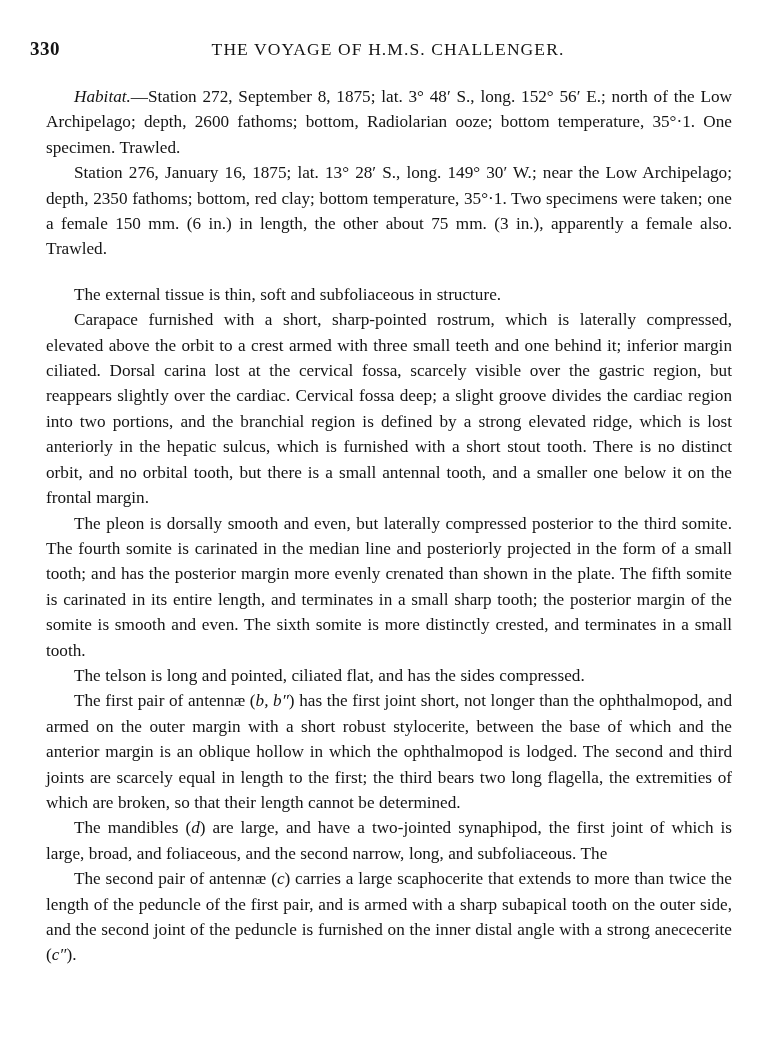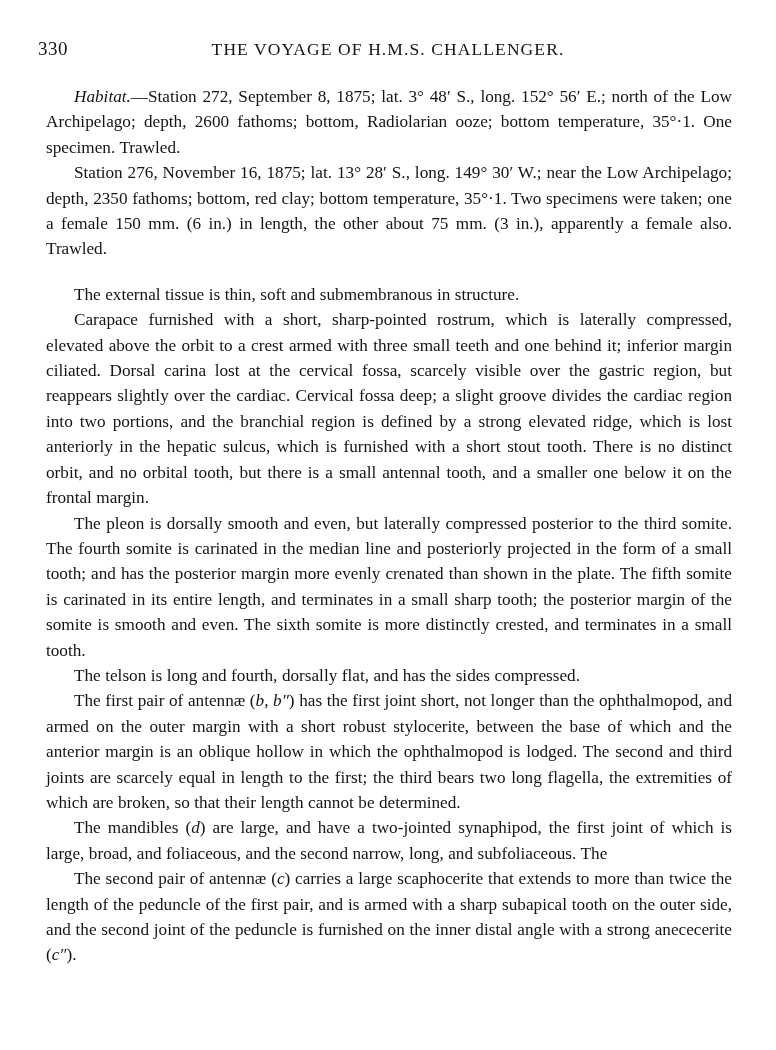--- a/index.html
+++ b/index.html
@@ -23,24 +23,24 @@
   }
   .header {
     position: absolute;
     top: 38px;
     left: 0;
     width: 776px;
     height: 24px;
   }
   .folio {
     position: absolute;
-    left: 38px;
+    left: 30px;
     top: 0;
     font-size: 19px;
-    font-weight: normal;
+    font-weight: bold;
     letter-spacing: 0.5px;
   }
   .running-title {
     position: absolute;
     left: 0;
     top: 1px;
     width: 776px;
     text-align: center;
     font-size: 17.5px;
     letter-spacing: 1.1px;
@@ -72,24 +72,24 @@
 
 <div class="page">
 
   <div class="header">
     <span class="folio">330</span>
     <span class="running-title">THE VOYAGE OF H.M.S. CHALLENGER.</span>
   </div>
 
   <div class="body-block">
     <p class="para"><em>Habitat.</em>—Station 272, September 8, 1875; lat. 3° 48′ S., long. 152° 56′ E.; north of the Low Archipelago; depth, 2600 fathoms; bottom, Radiolarian ooze; bottom temperature, 35°·1.   One specimen.   Trawled.</p>
-    <p class="para">Station 276, November 16, 1875; lat. 13° 28′ S., long. 149° 30′ W.; near the Low Archipelago; depth, 2350 fathoms; bottom, red clay; bottom temperature, 35°·1. Two specimens were taken; one a female 150 mm. (6 in.) in length, the other about 75 mm. (3 in.), apparently a female also.   Trawled.</p>
+    <p class="para">Station 276, January 16, 1875; lat. 13° 28′ S., long. 149° 30′ W.; near the Low Archipelago; depth, 2350 fathoms; bottom, red clay; bottom temperature, 35°·1. Two specimens were taken; one a female 150 mm. (6 in.) in length, the other about 75 mm. (3 in.), apparently a female also.   Trawled.</p>
     <div class="gap-block"></div>
-    <p class="para">The external tissue is thin, soft and submembranous in structure.</p>
+    <p class="para">The external tissue is thin, soft and subfoliaceous in structure.</p>
     <p class="para">Carapace furnished with a short, sharp-pointed rostrum, which is laterally compressed, elevated above the orbit to a crest armed with three small teeth and one behind it; inferior margin ciliated.   Dorsal carina lost at the cervical fossa, scarcely visible over the gastric region, but reappears slightly over the cardiac.   Cervical fossa deep; a slight groove divides the cardiac region into two portions, and the branchial region is defined by a strong elevated ridge, which is lost anteriorly in the hepatic sulcus, which is furnished with a short stout tooth.   There is no distinct orbit, and no orbital tooth, but there is a small antennal tooth, and a smaller one below it on the frontal margin.</p>
     <p class="para">The pleon is dorsally smooth and even, but laterally compressed posterior to the third somite.   The fourth somite is carinated in the median line and posteriorly projected in the form of a small tooth; and has the posterior margin more evenly crenated than shown in the plate.   The fifth somite is carinated in its entire length, and terminates in a small sharp tooth; the posterior margin of the somite is smooth and even.   The sixth somite is more distinctly crested, and terminates in a small tooth.</p>
-    <p class="para">The telson is long and fourth, dorsally flat, and has the sides compressed.</p>
+    <p class="para">The telson is long and pointed, ciliated flat, and has the sides compressed.</p>
     <p class="para">The first pair of antennæ (<em>b, b″</em>) has the first joint short, not longer than the ophthalmopod, and armed on the outer margin with a short robust stylocerite, between the base of which and the anterior margin is an oblique hollow in which the ophthalmopod is lodged.   The second and third joints are scarcely equal in length to the first; the third bears two long flagella, the extremities of which are broken, so that their length cannot be determined.</p>
     <p class="para">The mandibles (<em>d</em>) are large, and have a two-jointed synaphipod, the first joint of which is large, broad, and foliaceous, and the second narrow, long, and subfoliaceous.   The</p>
     <p class="para">The second pair of antennæ (<em>c</em>) carries a large scaphocerite that extends to more than twice the length of the peduncle of the first pair, and is armed with a sharp subapical tooth on the outer side, and the second joint of the peduncle is furnished on the inner distal angle with a strong anececerite (<em>c″</em>).</p>
   </div>
 
 </div>
 
 </body></html>

